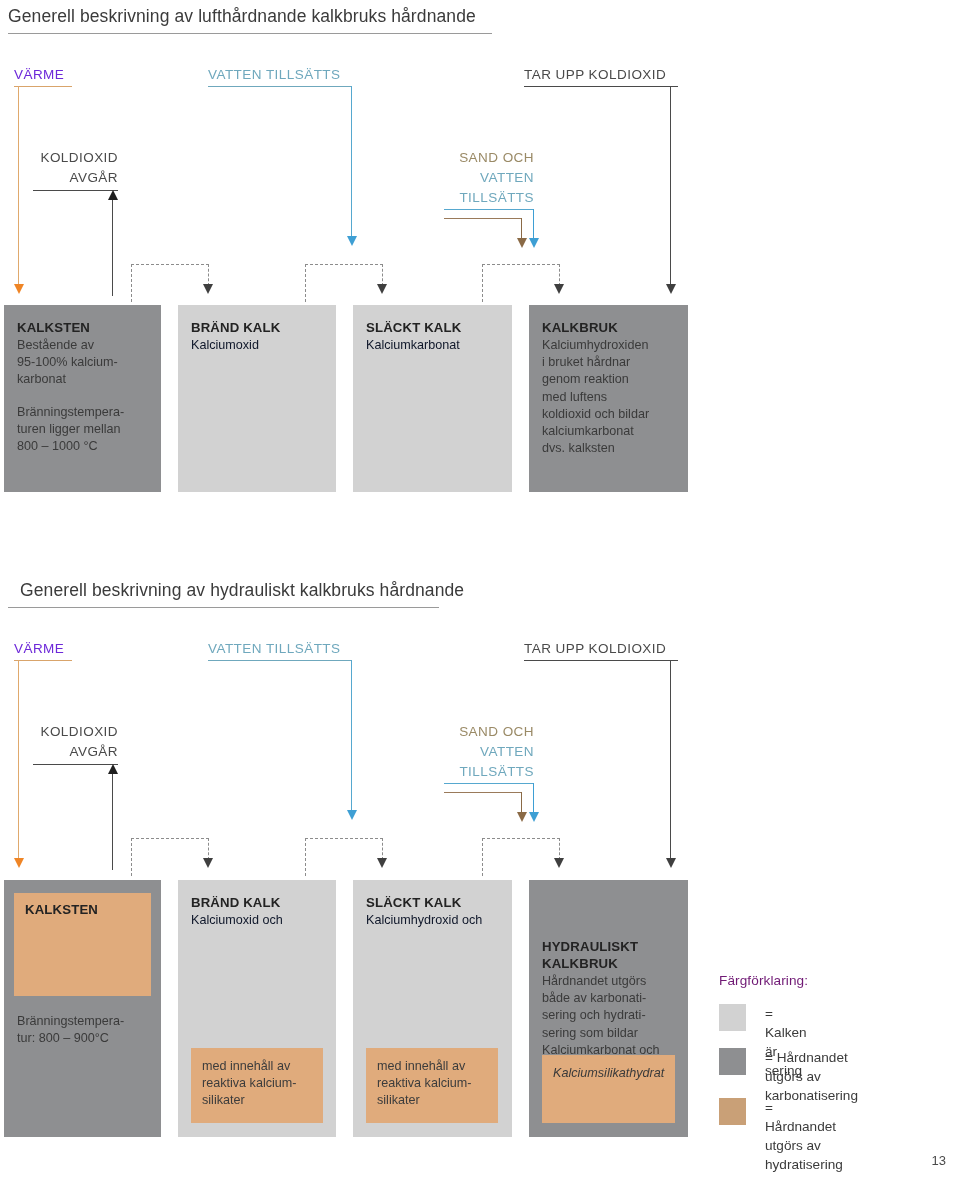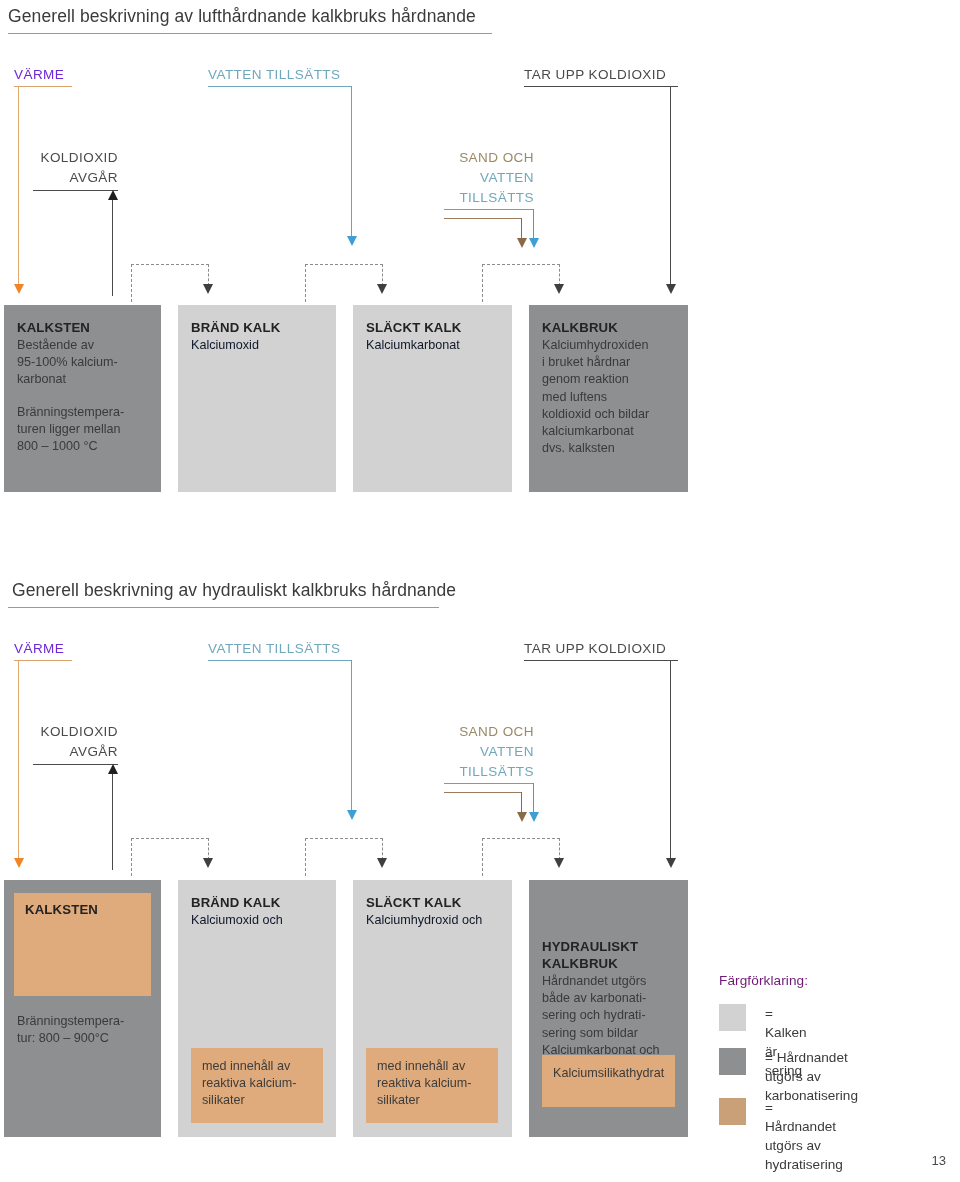--- a/index.html
+++ b/index.html
@@ -260,21 +260,21 @@
 genom reaktion
 med luftens
 koldioxid och bildar
 kalciumkarbonat
 dvs. kalksten</div>
     </div>
   </div>
 
   <div>
 
-    <div class="sec-title" style="left:12px; top:580px;">Generell beskrivning av hydrauliskt kalkbruks hårdnande</div>
+    <div class="sec-title" style="left:20px; top:580px;">Generell beskrivning av hydrauliskt kalkbruks hårdnande</div>
     <div class="sec-rule" style="left:8px; top:607px; width:431px;"></div>
 
     <div class="flow-label varme" style="left:14px; top:641px;">VÄRME</div>
     <div class="label-rule varme" style="left:14px; top:660px; width:58px;"></div>
 
     <div class="flow-label vatten" style="left:208px; top:641px;">VATTEN TILLSÄTTS</div>
     <div class="label-rule vatten" style="left:208px; top:660px; width:144px;"></div>
 
     <div class="flow-label tarupp" style="left:524px; top:641px;">TAR UPP KOLDIOXID</div>
     <div class="label-rule tarupp" style="left:524px; top:660px; width:154px;"></div>
@@ -352,21 +352,21 @@
     </div>
 
     <div class="box dark" style="left:529px; top:880px; width:159px; height:257px;">
       <div class="box-title" style="white-space:pre-line;margin-top:44px;">HYDRAULISKT
 KALKBRUK</div>
       <div class="box-body">Hårdnandet utgörs
 både av karbonati-
 sering och hydrati-
 sering som bildar
 Kalciumkarbonat och</div>
-      <div class="inner-box" style="left:13px; top:175px; width:133px; height:52px;">
+      <div class="inner-box" style="left:13px; top:175px; width:133px; height:68px;font-style:italic;">
         <div class="box-body">Kalciumsilikathydrat</div>
       </div>
     </div>
   </div>
 
   <div class="legend">
     <div class="legend-title" style="position:absolute; left:719px; top:973px;">Färgförklaring:</div>
 
     <div class="legend-row" style="left:719px; top:1004px;">
       <div class="swatch" style="background:#d2d2d2;"></div>

